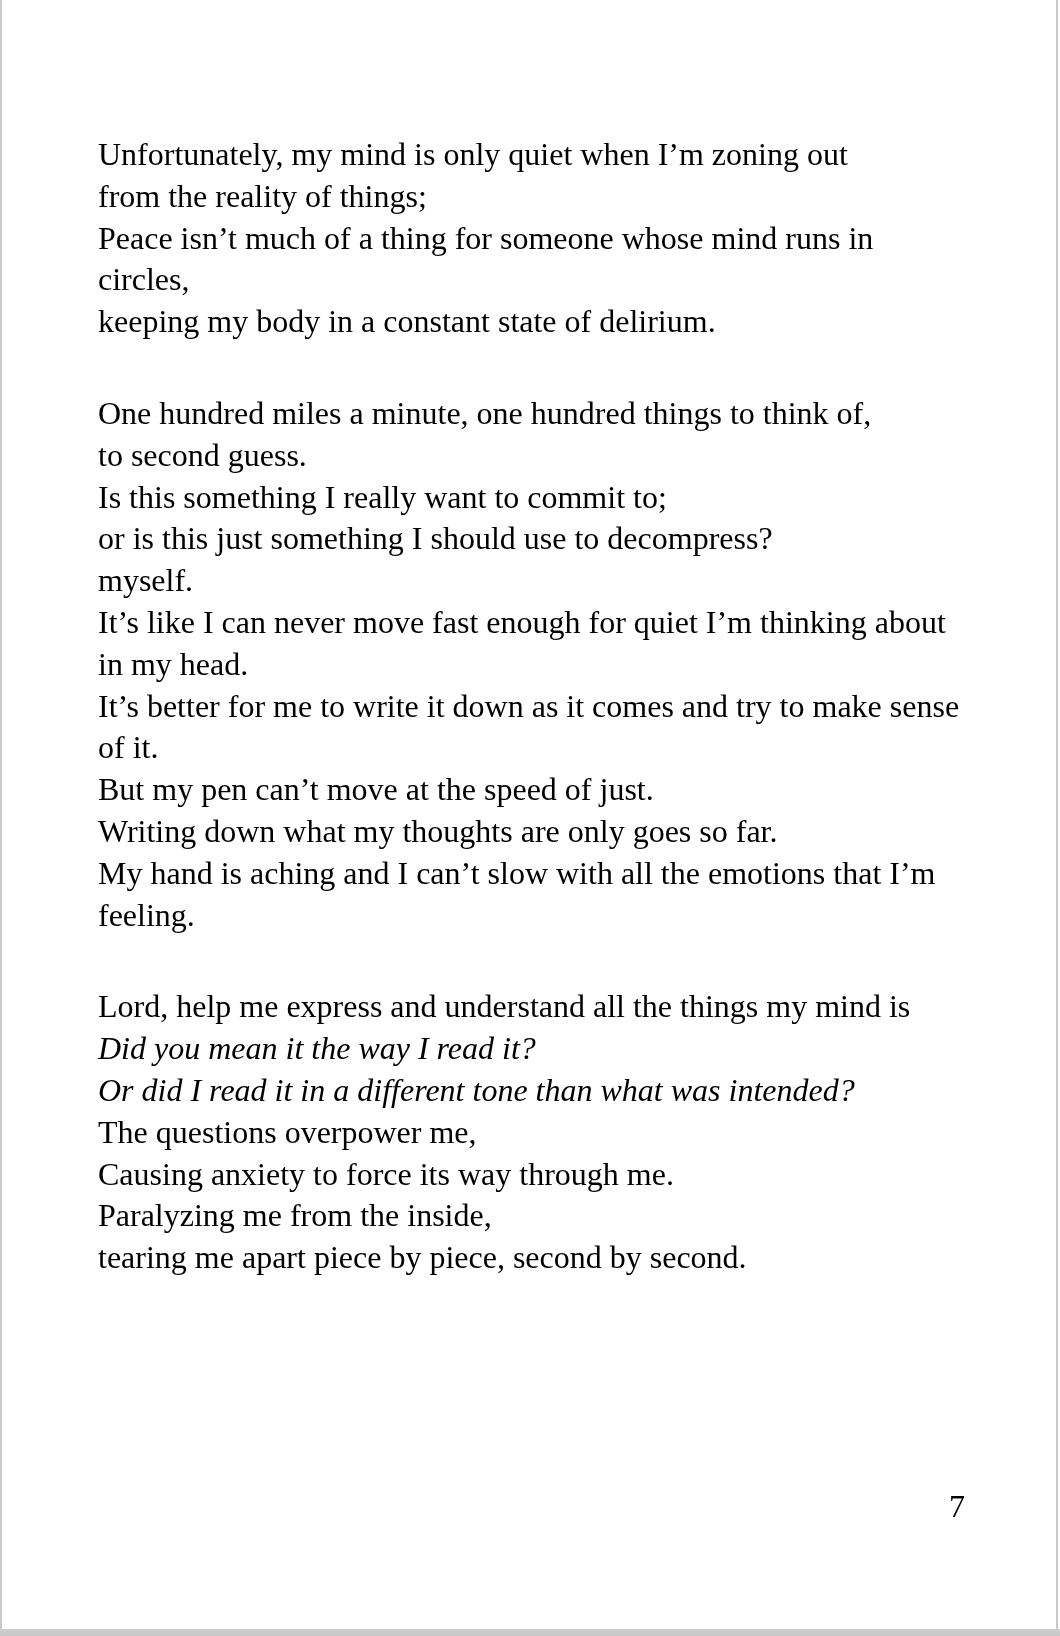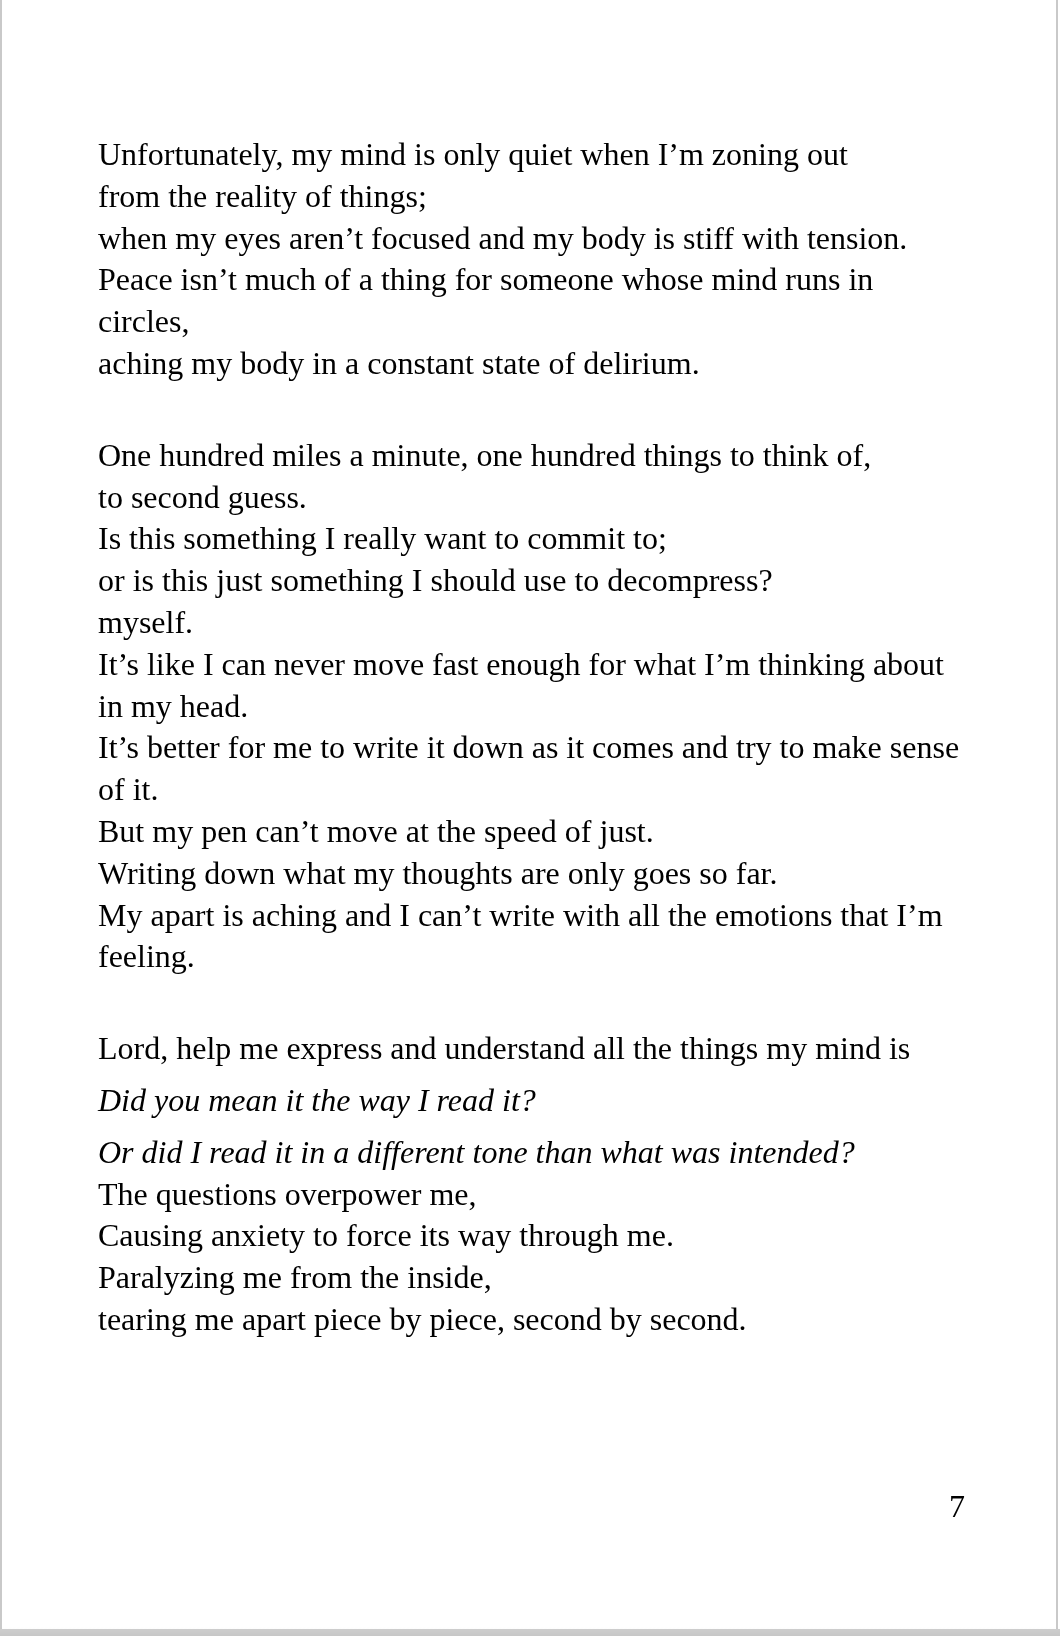--- a/index.html
+++ b/index.html
@@ -46,59 +46,58 @@
     position: absolute;
     left: 98px;
     top: 134px;
     font-size: 32px;
     line-height: 41.8px;
     color: #000000;
     white-space: nowrap;
   }
   .stanza { margin-bottom: 50px; }
   .line { min-height: 41.8px; }
-  .line.italic { font-style: italic; margin-top: 10px; }
+  .line.italic { font-style: italic; }
   .page-number {
     position: absolute;
     top: 1486px;
     right: 95px;
     font-size: 32px;
     line-height: 41.8px;
     color: #000000;
   }
 </style>
 </head>
 <body>
 
 <div class="viewport">
   <div class="page">
     <div class="page-border-left"></div>
     <div class="page-border-right"></div>
     <div class="poem">
         <div class="stanza">
           <div class="line">Unfortunately, my mind is only quiet when I’m zoning out</div>
           <div class="line">from the reality of things;</div>
-          <div class="line">when my eyes aren’t focused and my body is stiff with tension.</div>
           <div class="line">Peace isn’t much of a thing for someone whose mind runs in</div>
           <div class="line">circles,</div>
-          <div class="line">aching my body in a constant state of delirium.</div>
+          <div class="line">keeping my body in a constant state of delirium.</div>
         </div>
         <div class="stanza">
           <div class="line">One hundred miles a minute, one hundred things to think of,</div>
           <div class="line">to second guess.</div>
           <div class="line">Is this something I really want to commit to;</div>
           <div class="line">or is this just something I should use to decompress?</div>
           <div class="line">myself.</div>
-          <div class="line">It’s like I can never move fast enough for what I’m thinking about</div>
+          <div class="line">It’s like I can never move fast enough for quiet I’m thinking about</div>
           <div class="line">in my head.</div>
           <div class="line">It’s better for me to write it down as it comes and try to make sense</div>
           <div class="line">of it.</div>
           <div class="line">But my pen can’t move at the speed of just.</div>
           <div class="line">Writing down what my thoughts are only goes so far.</div>
-          <div class="line">My apart is aching and I can’t write with all the emotions that I’m</div>
+          <div class="line">My hand is aching and I can’t slow with all the emotions that I’m</div>
           <div class="line">feeling.</div>
         </div>
         <div class="stanza">
           <div class="line">Lord, help me express and understand all the things my mind is</div>
           <div class="line italic">Did you mean it the way I read it?</div>
           <div class="line italic">Or did I read it in a different tone than what was intended?</div>
           <div class="line">The questions overpower me,</div>
           <div class="line">Causing anxiety to force its way through me.</div>
           <div class="line">Paralyzing me from the inside,</div>
           <div class="line">tearing me apart piece by piece, second by second.</div>

